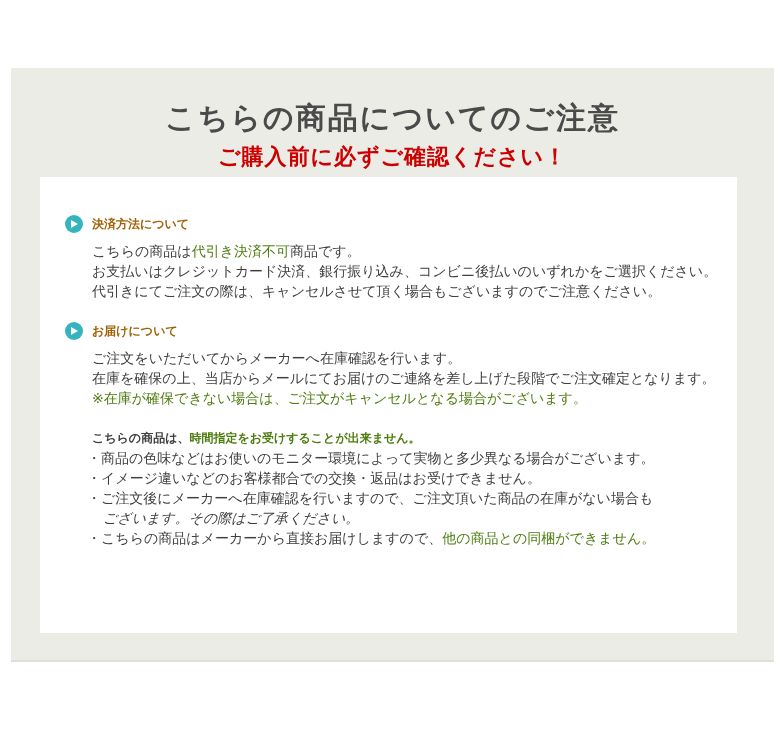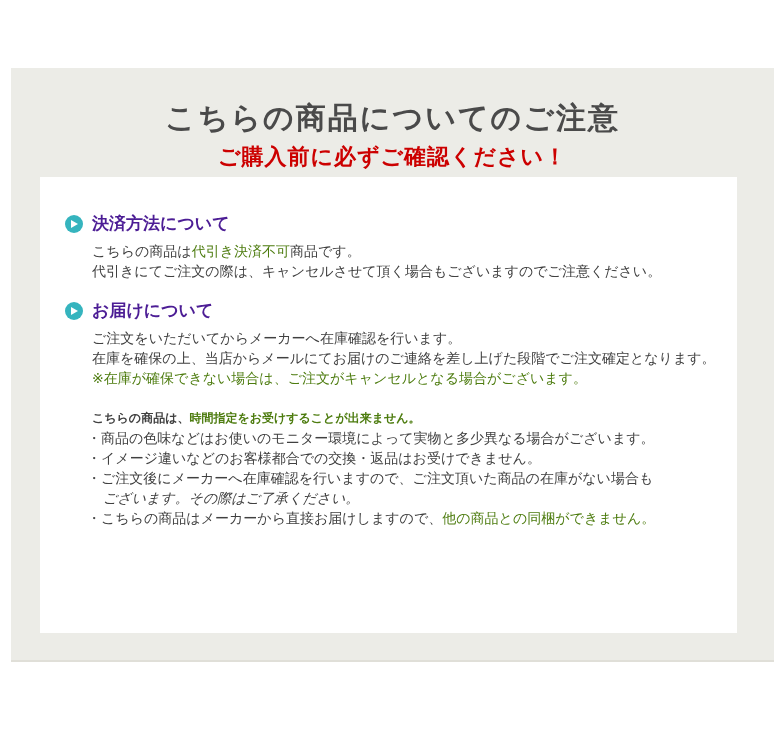--- a/index.html
+++ b/index.html
@@ -24,21 +24,21 @@
     letter-spacing:1px; white-space:nowrap;
   }
   .panel {
     position:absolute; left:29px; top:109px; width:697px; height:456px;
     background:#ffffff; box-sizing:border-box;
     padding-top:36px; overflow:hidden;
   }
   .section-heading {
     display:flex; align-items:center; gap:9px;
     margin:19px 0 6px 25px;
-    font-size:17px; font-weight:bold; color:#4c1d95; line-height:22px;
+    font-size:12px; font-weight:bold; color:#a16207; line-height:22px;
     white-space:nowrap;
   }
   .section:first-child .section-heading { margin-top:0; }
   .play-icon {
     width:18px; height:18px; border-radius:50%;
     background:#35b4be; position:relative; flex:0 0 18px;
   }
   .play-icon::after {
     content:""; position:absolute; left:6px; top:5px;
     width:0; height:0;
@@ -66,20 +66,21 @@
   <div class="subtitle">ご購入前に必ずご確認ください！</div>
   <div class="panel">
     <div id="sections">
   <div class="section">
     <div class="section-heading">
       <span class="play-icon"></span>
       <span class="heading-text">決済方法について</span>
     </div>
     <div class="body">
             <div class="line"><span>こちらの商品は</span><span class="red">代引き決済不可</span><span>商品です。</span></div>
+            <div class="line"><span>お支払いはクレジットカード決済、銀行振り込み、コンビニ後払いのいずれかをご選択ください。</span></div>
             <div class="line"><span>代引きにてご注文の際は、キャンセルさせて頂く場合もございますのでご注意ください。</span></div>
           </div>
   </div>
 
   <div class="section">
     <div class="section-heading">
       <span class="play-icon"></span>
       <span class="heading-text">お届けについて</span>
     </div>
     <div class="body">

